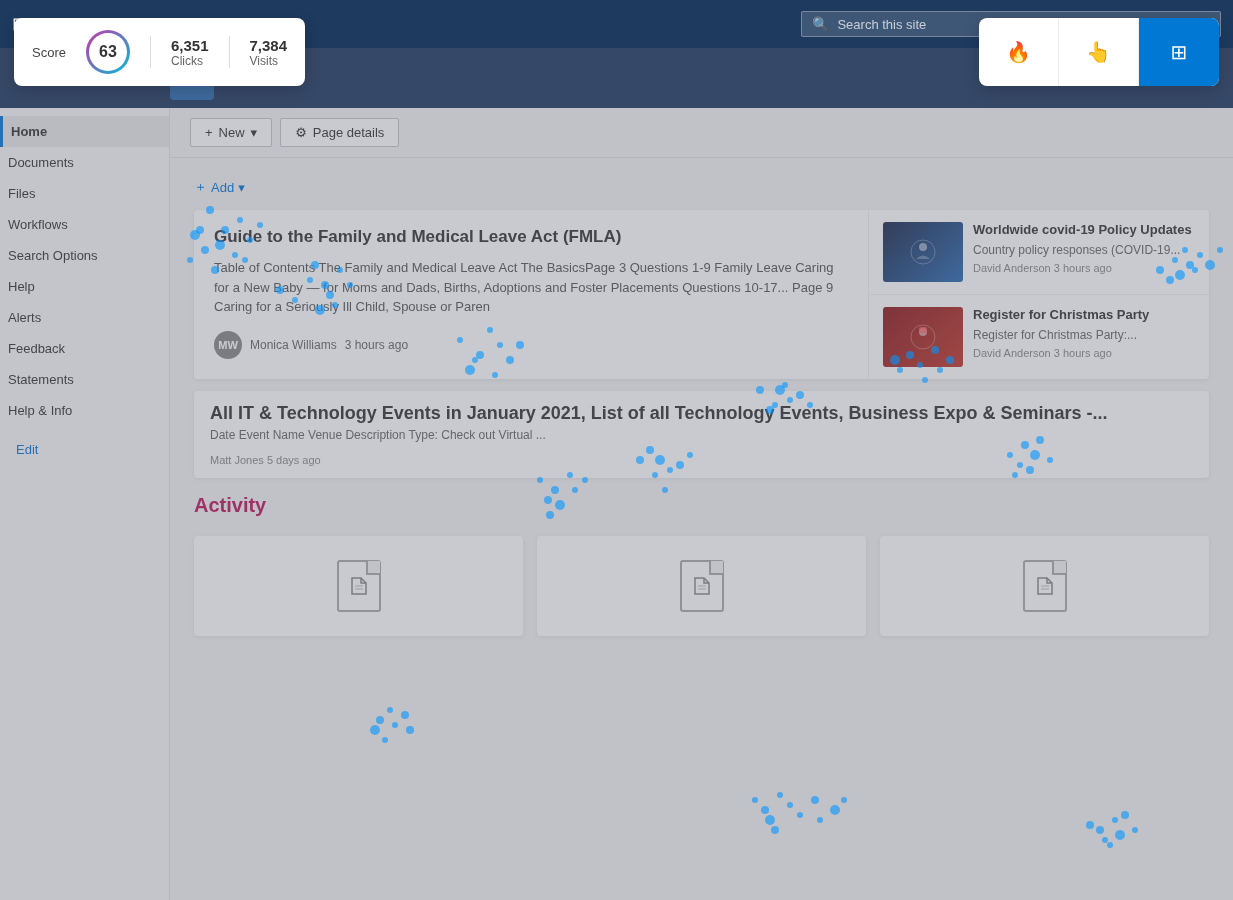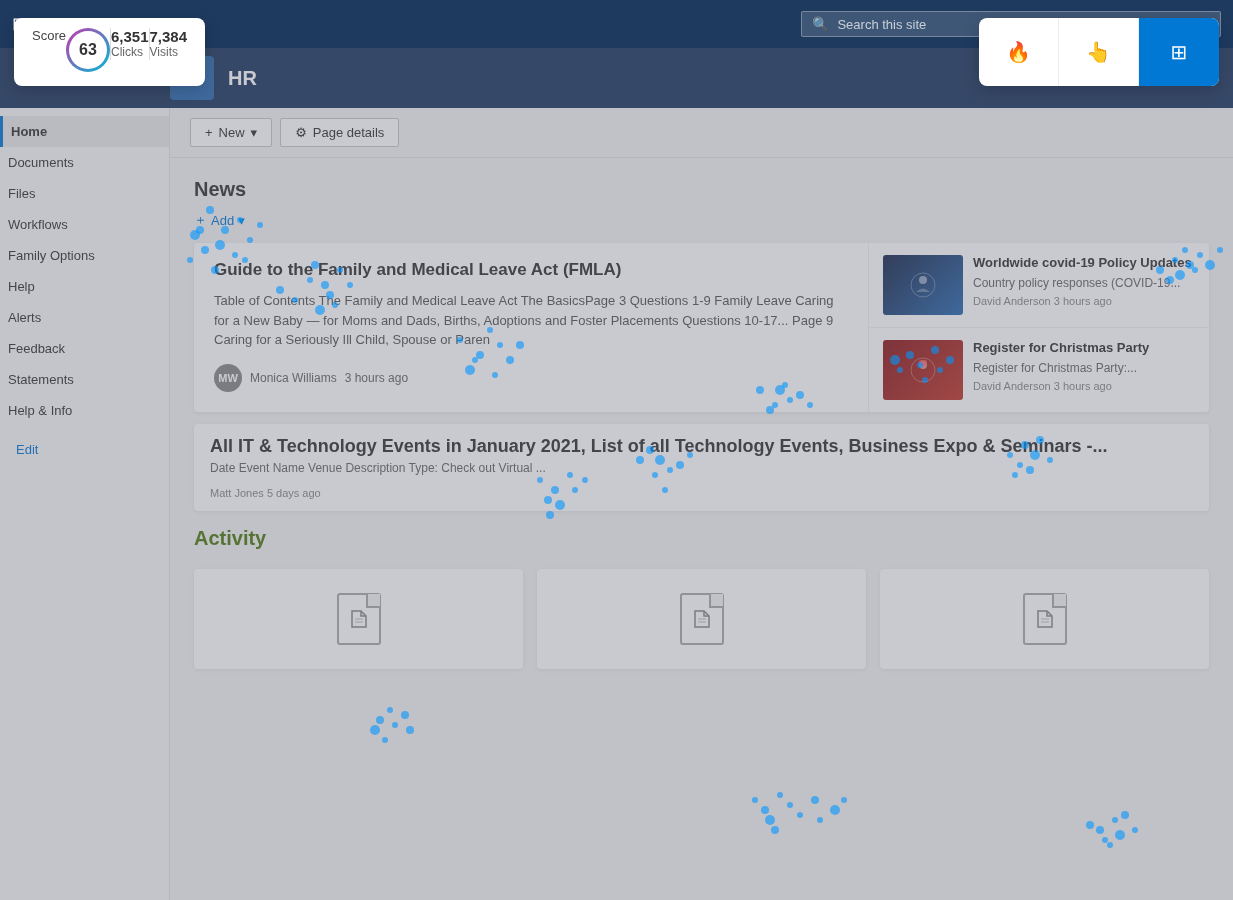--- a/index.html
+++ b/index.html
@@ -42,23 +42,23 @@
 
     
     .score-widget {
       position: absolute;
       top: 18px;
       left: 14px;
       background: white;
       border-radius: 8px;
       box-shadow: 0 4px 16px rgba(0,0,0,0.18);
       display: flex;
-      align-items: flex-start;
+      align-items: center;
       padding: 10px 18px;
-      gap: 0;
+      gap: 20px;
       z-index: 100;
       height: 68px;
     }
     .score-label { font-size: 13px; color: #444; font-weight: 500; }
     .score-circle {
       width: 44px;
       height: 44px;
       border-radius: 50%;
       border: 3px solid transparent;
       background: linear-gradient(white, white) padding-box,
@@ -315,21 +315,21 @@
       border-radius: 4px;
       padding: 12px 16px;
       box-shadow: 0 1px 4px rgba(0,0,0,0.08);
       margin-bottom: 16px;
     }
     .news-third-title { font-size: 18px; font-weight: 600; color: #333; margin-bottom: 4px; }
     .news-third-body { font-size: 12px; color: #666; margin-bottom: 12px; }
     .news-third-meta { font-size: 11px; color: #888; }
 
     
-    .activity-title { font-size: 20px; font-weight: 600; color: #4d7c0f; margin-bottom: 19px; }
+    .activity-title { font-size: 20px; font-weight: 600; color: #be185d; margin-bottom: 19px; }
     .activity-grid {
       display: flex;
       gap: 14px;
     }
     .activity-card {
       flex: 1;
       background: white;
       border-radius: 4px;
       min-height: 100px;
       box-shadow: 0 1px 4px rgba(0,0,0,0.08);
@@ -428,21 +428,21 @@
   <span class="site-title">HR</span>
 </div>
 
 <div class="layout">
 
   <div class="sidebar">
     <div class="sidebar-item active">Home</div>
     <div class="sidebar-item">Documents</div>
     <div class="sidebar-item">Files</div>
     <div class="sidebar-item">Workflows</div>
-    <div class="sidebar-item">Family Options</div>
+    <div class="sidebar-item">Search Options</div>
     <div class="sidebar-item">Help</div>
     <div class="sidebar-item">Alerts</div>
     <div class="sidebar-item">Feedback</div>
     <div class="sidebar-item">Statements</div>
     <div class="sidebar-item">Help &amp; Info</div>
     <div class="sidebar-edit">Edit</div>
   </div>
 
   <div class="main-content">
 
@@ -453,21 +453,20 @@
         <span>▾</span>
       </button>
       <button class="btn-page-details">
         <span>⚙</span>
         <span>Page details</span>
       </button>
     </div>
 
     <div class="content-area">
 
-      <div class="section-title">News</div>
       <div class="add-btn">
         <span>＋</span>
         <span>Add</span>
         <span>▾</span>
       </div>
 
       <div class="news-grid">
 
         <div class="news-main">
           <div class="news-main-title">Guide to the Family and Medical Leave Act (FMLA)</div>

